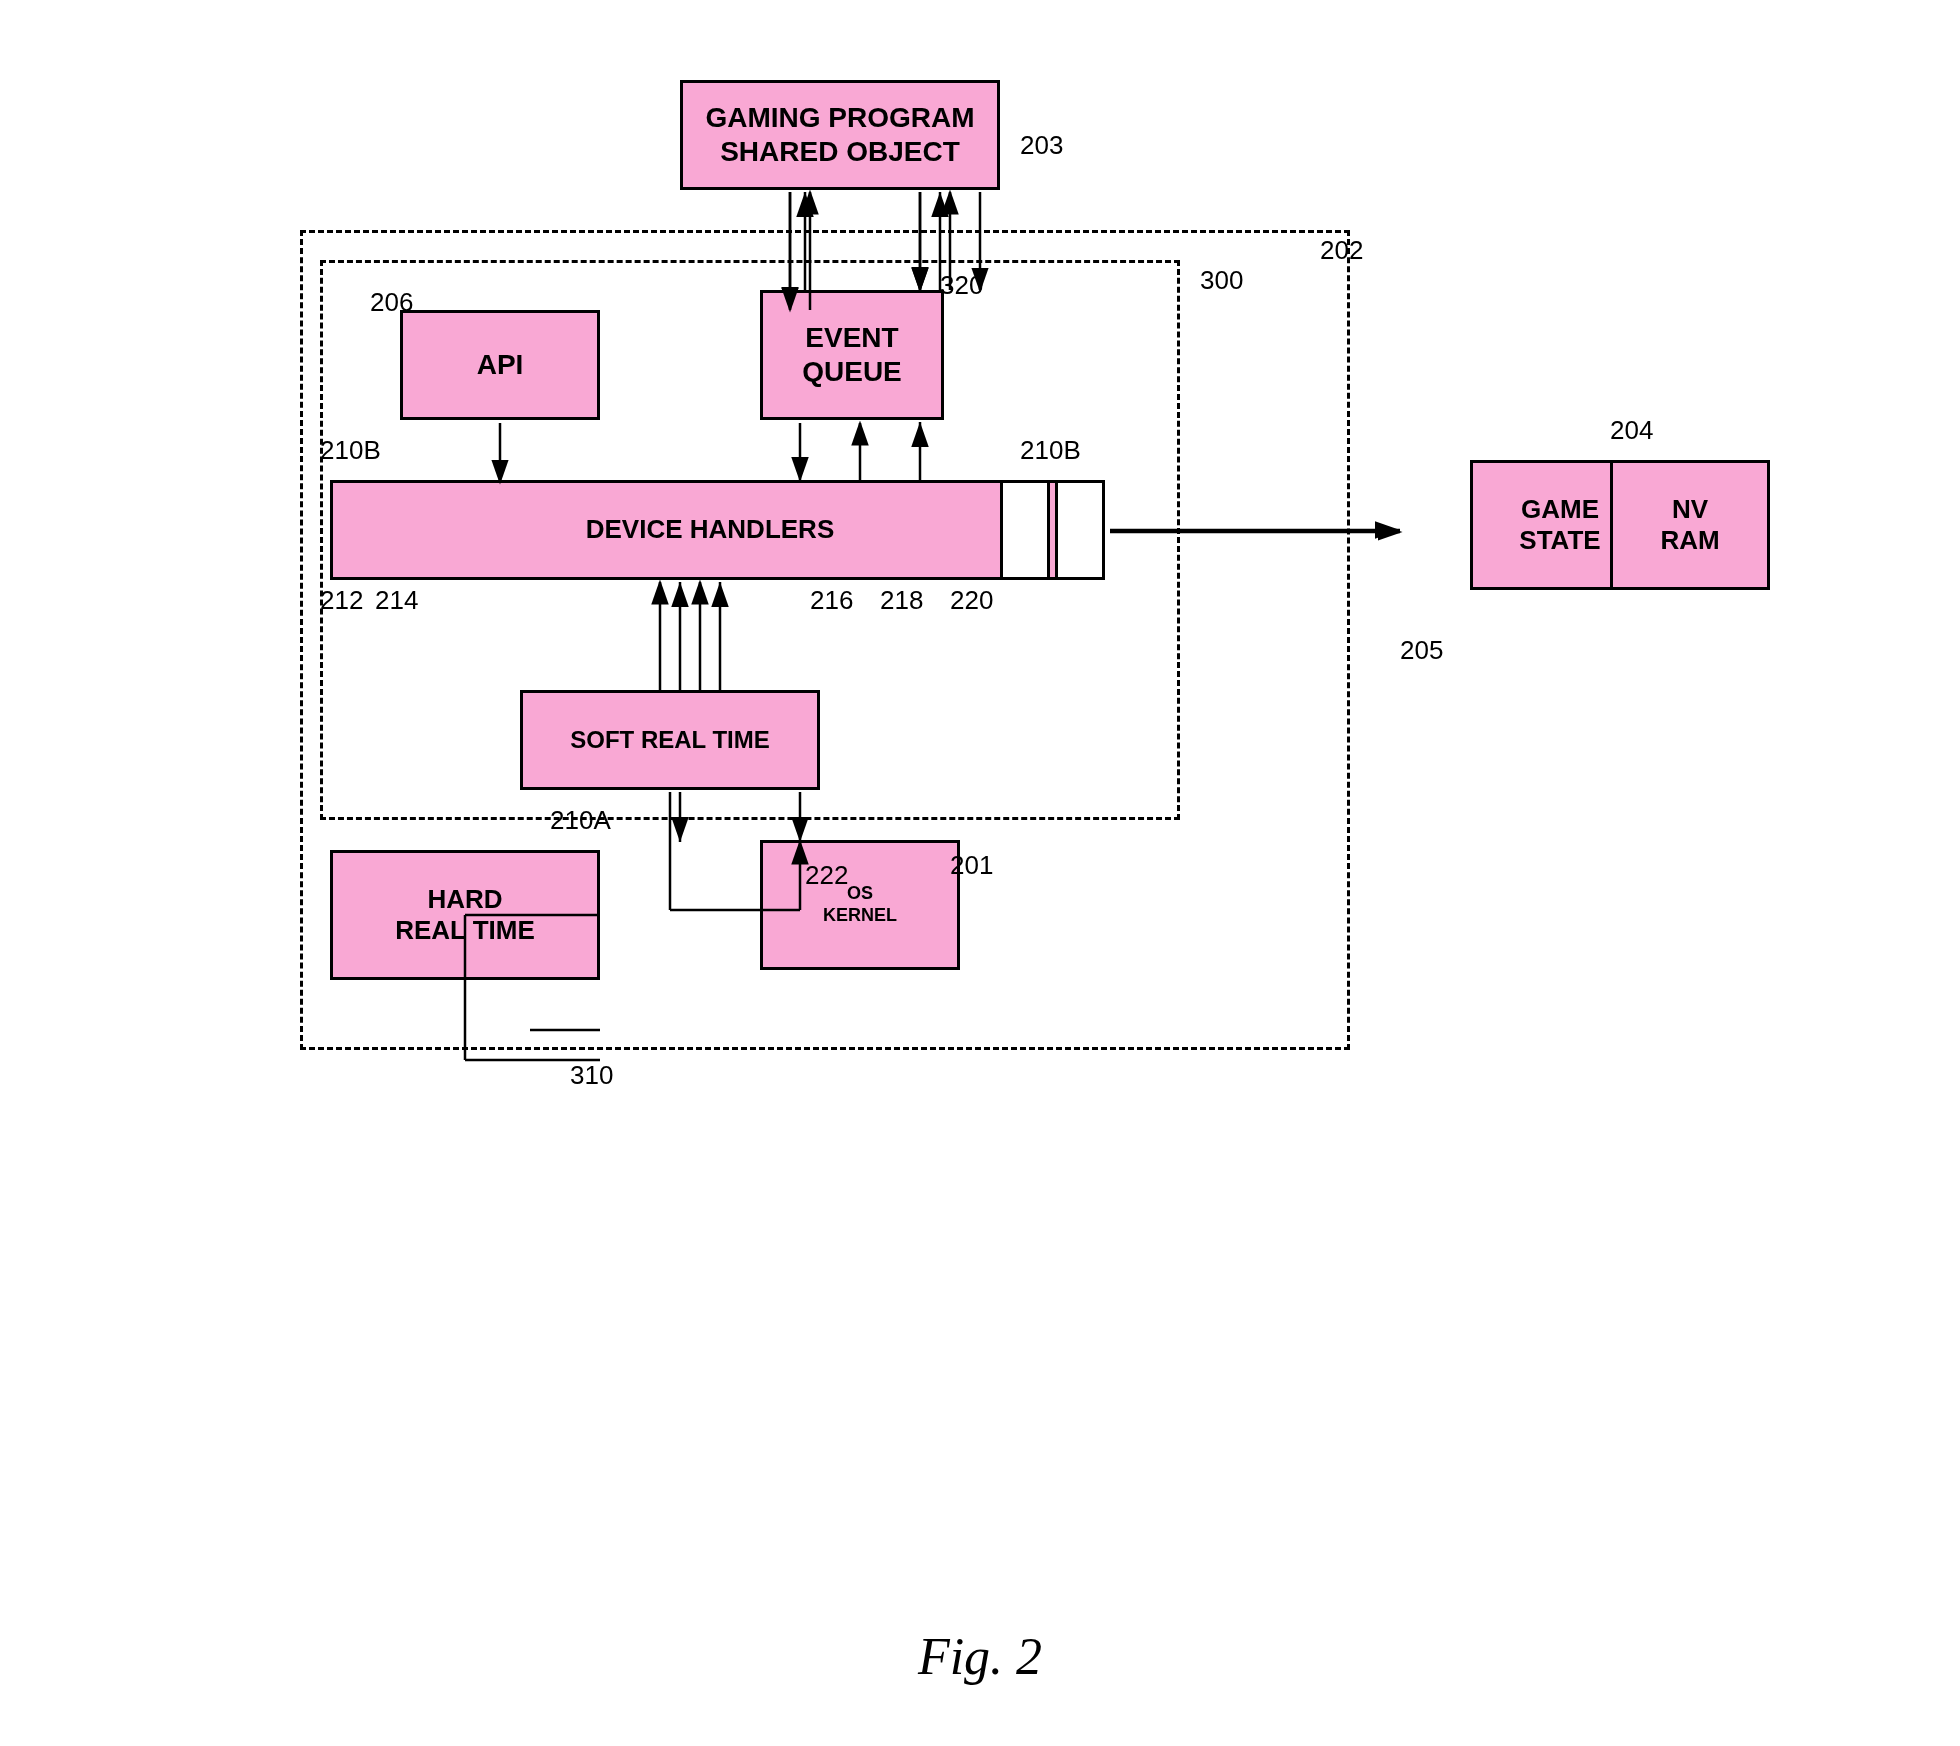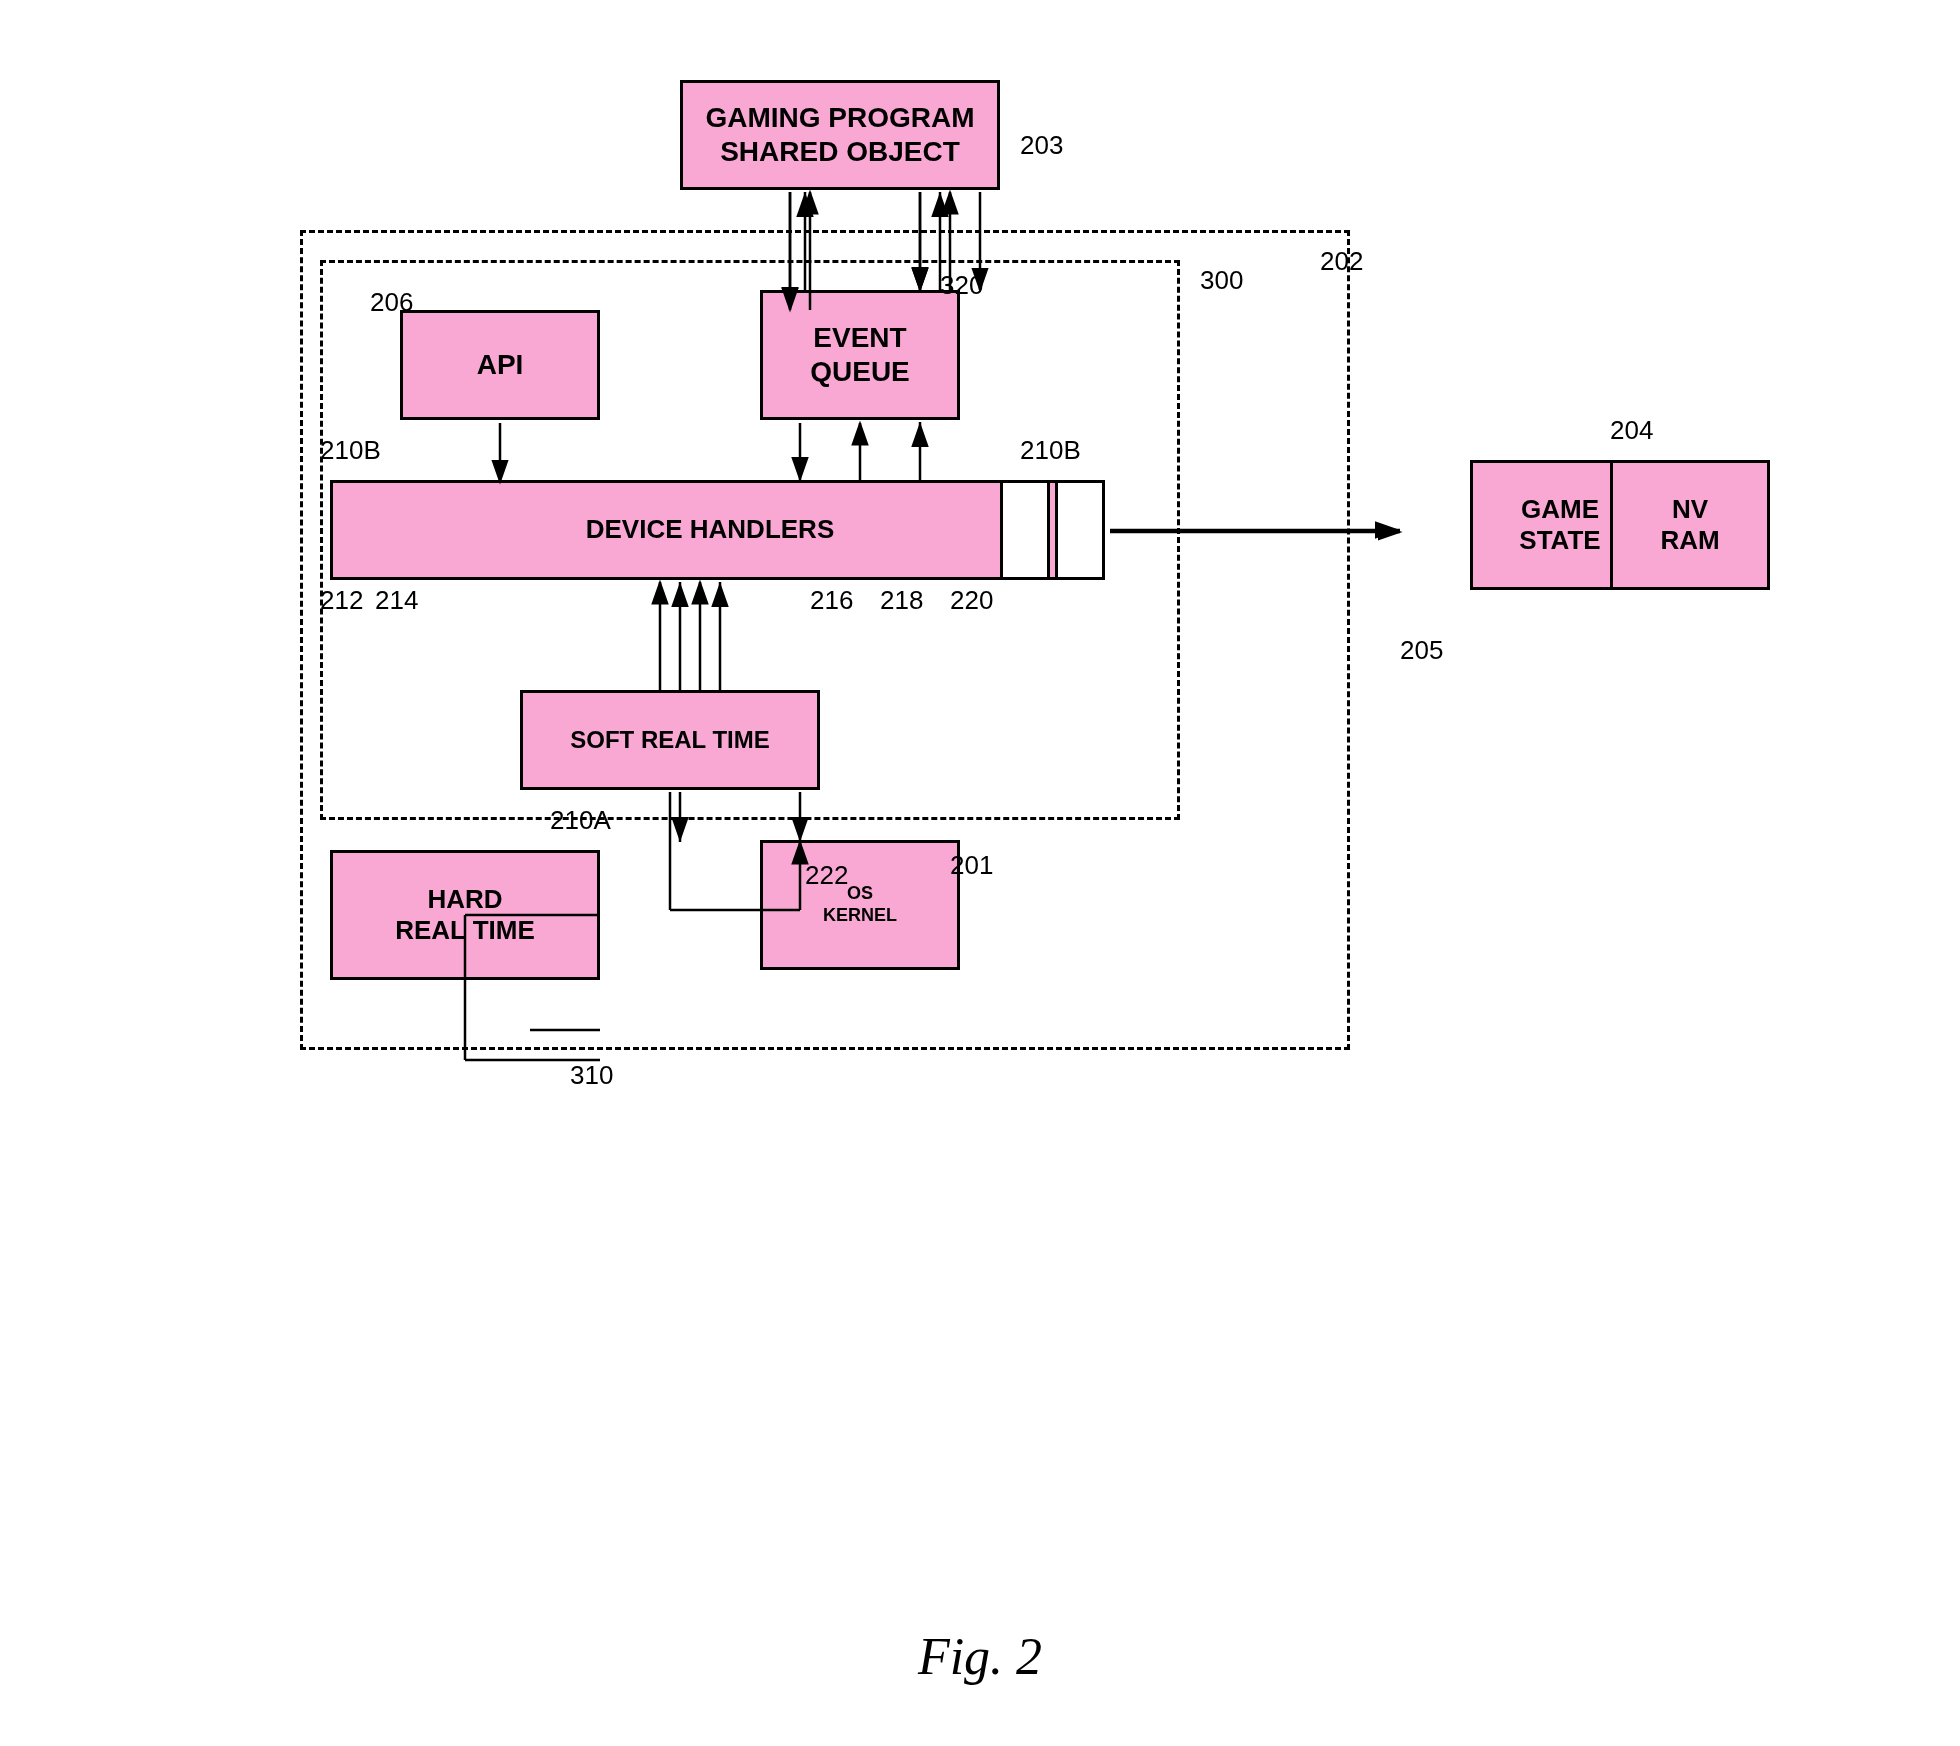--- a/index.html
+++ b/index.html
@@ -69,21 +69,21 @@
       top: 270px;
       left: 200px;
       width: 200px;
       height: 110px;
     }
 
     
     #event-queue-box {
       top: 250px;
       left: 560px;
-      width: 200px;
+      width: 184px;
       height: 130px;
     }
 
     
     #device-handlers-box {
       top: 440px;
       left: 130px;
       width: 760px;
       height: 100px;
       font-size: 26px;
@@ -272,21 +272,21 @@
 
   <div class="box" id="game-state-box">
     <span>GAME<br>STATE</span>
   </div>
 
   <div class="box" id="nv-ram-box">
     <span>NV<br>RAM</span>
   </div>
 
   <span class="label" style="top:90px; left:820px;">203</span>
-  <span class="label" style="top:195px; left:1120px;margin-top:11px;">202</span>
+  <span class="label" style="top:195px; left:1120px;">202</span>
   <span class="label" style="top:225px; left:1000px;">300</span>
   <span class="label" style="top:247px; left:170px;">206</span>
   <span class="label" style="top:230px; left:740px;">320</span>
   <span class="label" style="top:395px; left:120px;">210B</span>
   <span class="label" style="top:395px; left:820px;">210B</span>
   <span class="label" style="top:545px; left:120px;">212</span>
   <span class="label" style="top:545px; left:175px;">214</span>
   <span class="label" style="top:545px; left:610px;">216</span>
   <span class="label" style="top:545px; left:680px;">218</span>
   <span class="label" style="top:545px; left:750px;">220</span>

